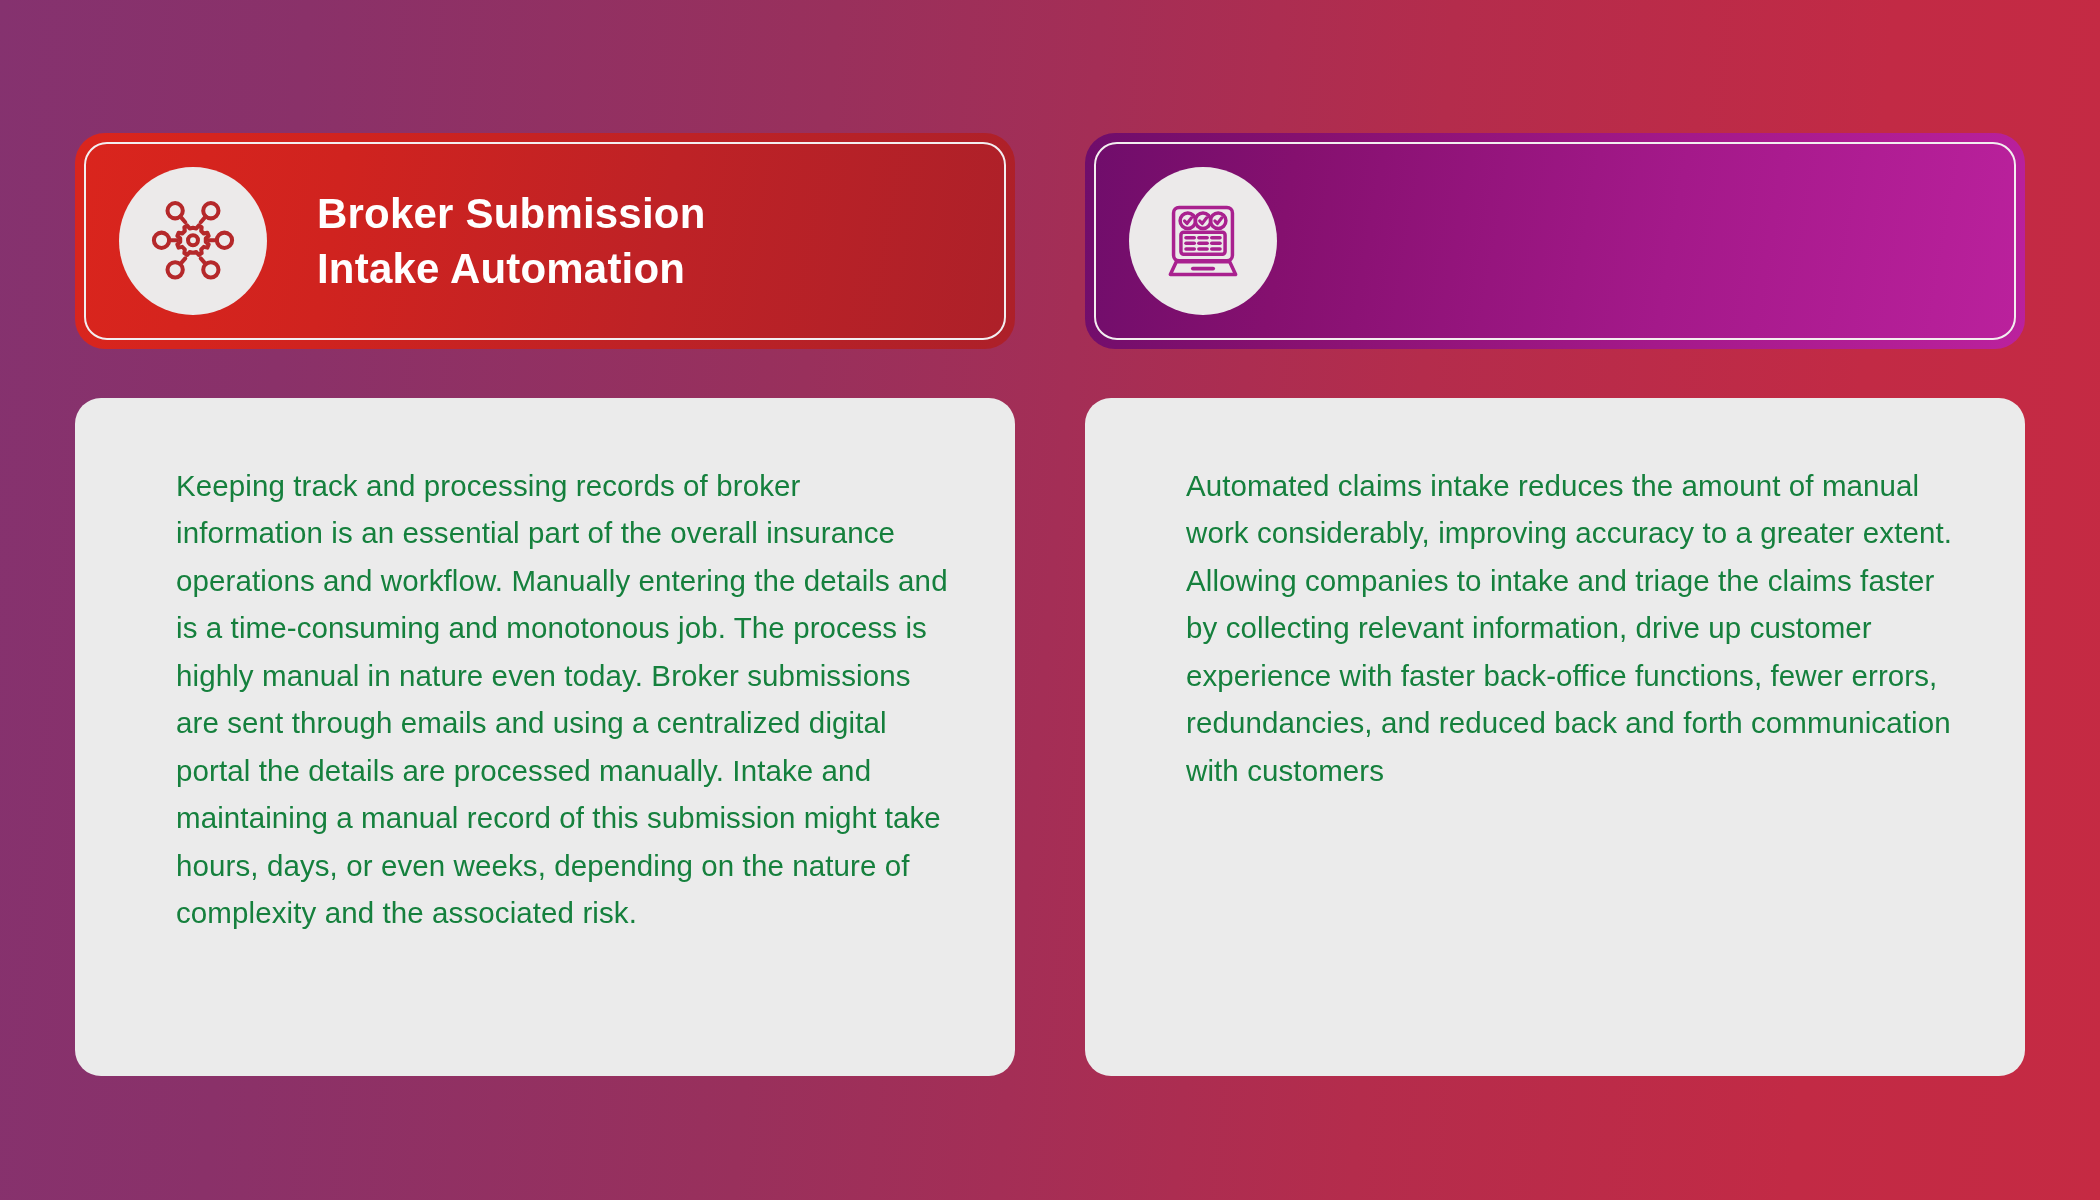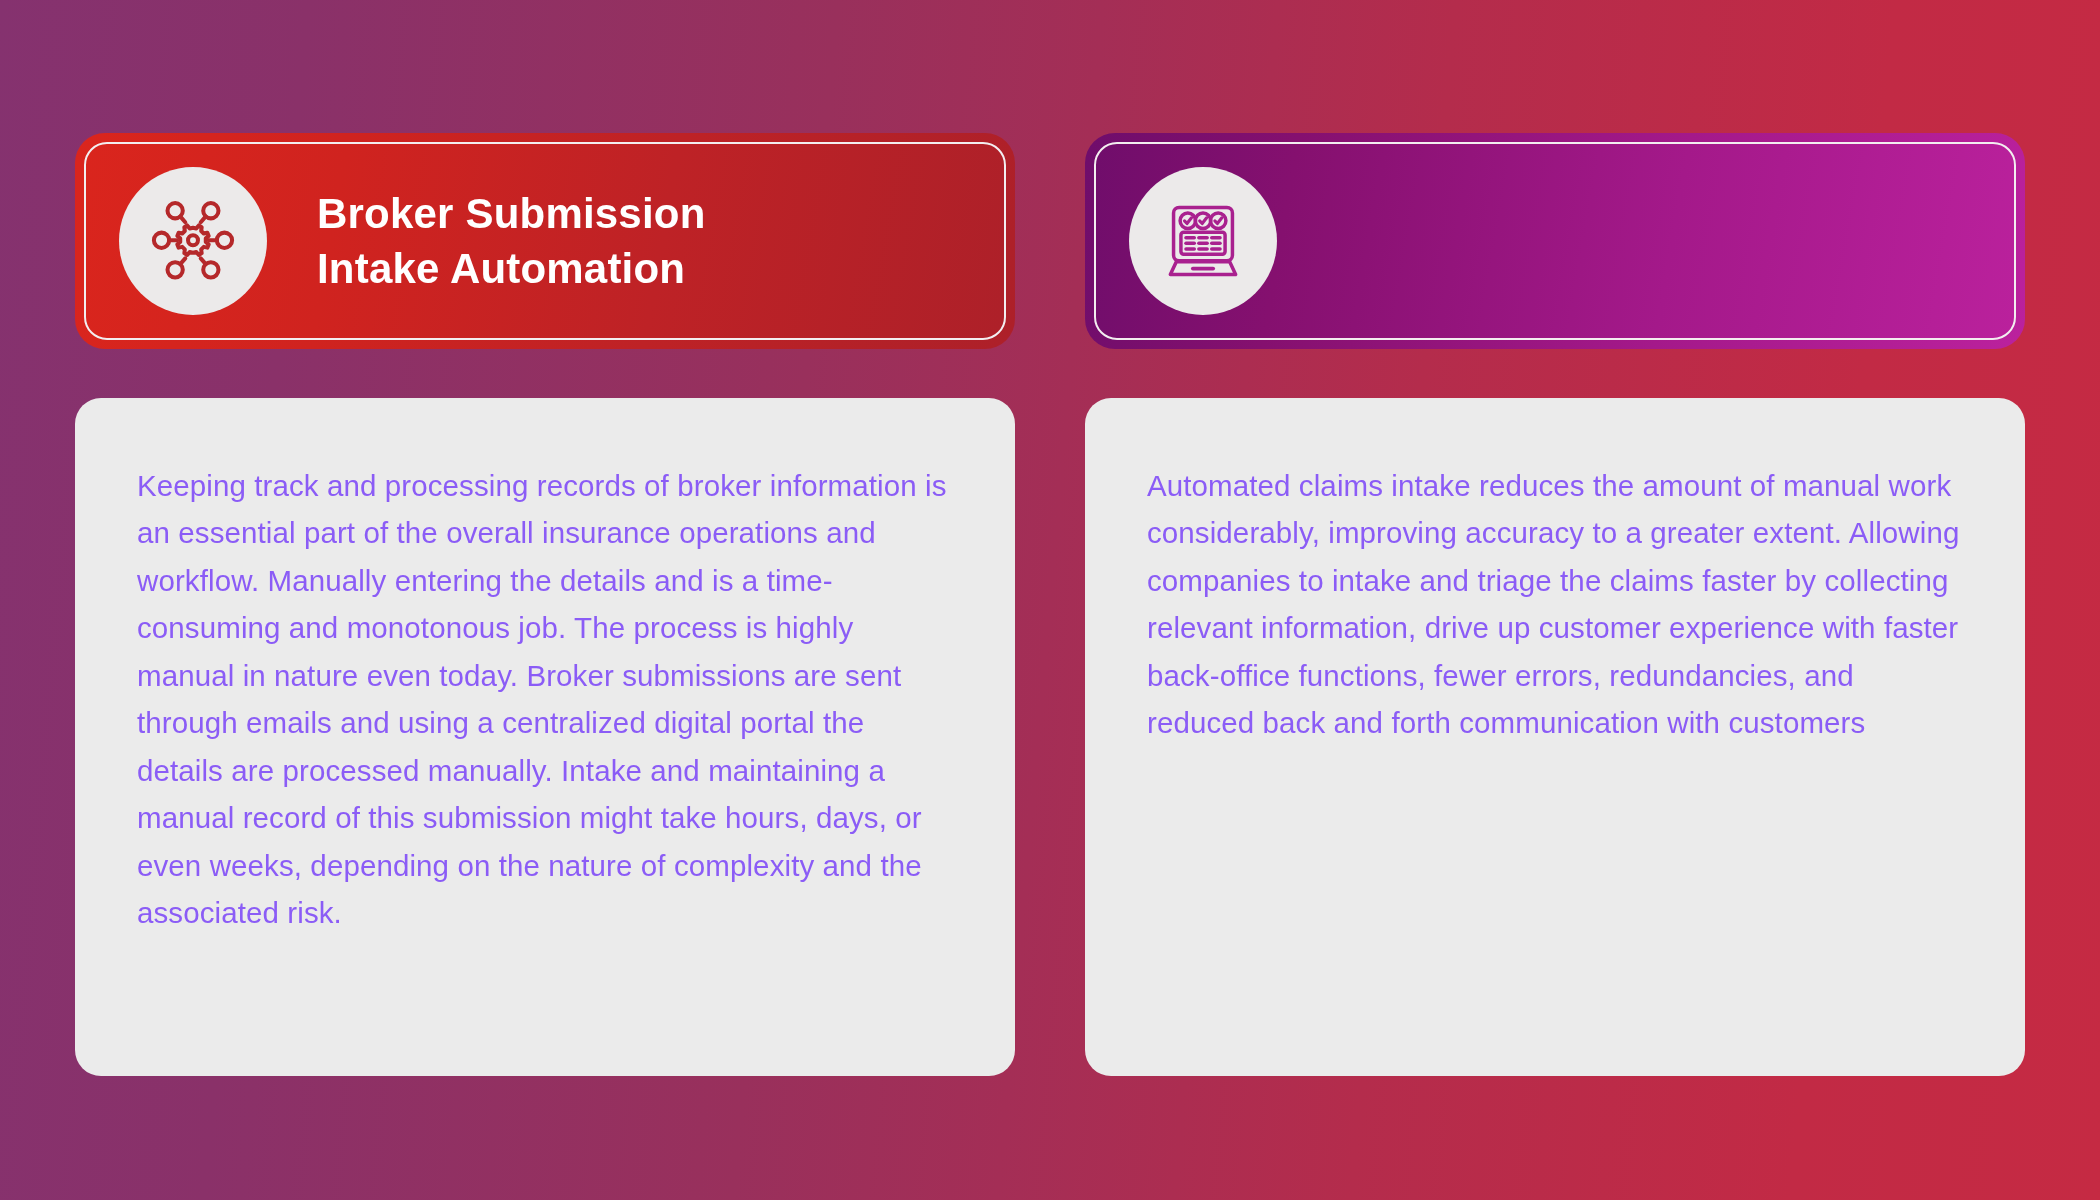--- a/index.html
+++ b/index.html
@@ -95,24 +95,25 @@
   
   .card-body {
     box-sizing: border-box;
     margin-top: 49px;
     height: 678px;
     background: #ebebeb;
     border-radius: 26px;
     padding: 64px 62px 40px 62px;
   }
   .body-text {
-    color: #8b5cf6;
+    color: #15803d;
     font-size: 29.5px;
     line-height: 1.61;
     letter-spacing: 0.1px;
+    margin-left: 39px;
   }
 </style>
 </head>
 <body>
 
 <div class="stage">
 
   <div class="card card-left">
 
     <div class="card-header">

